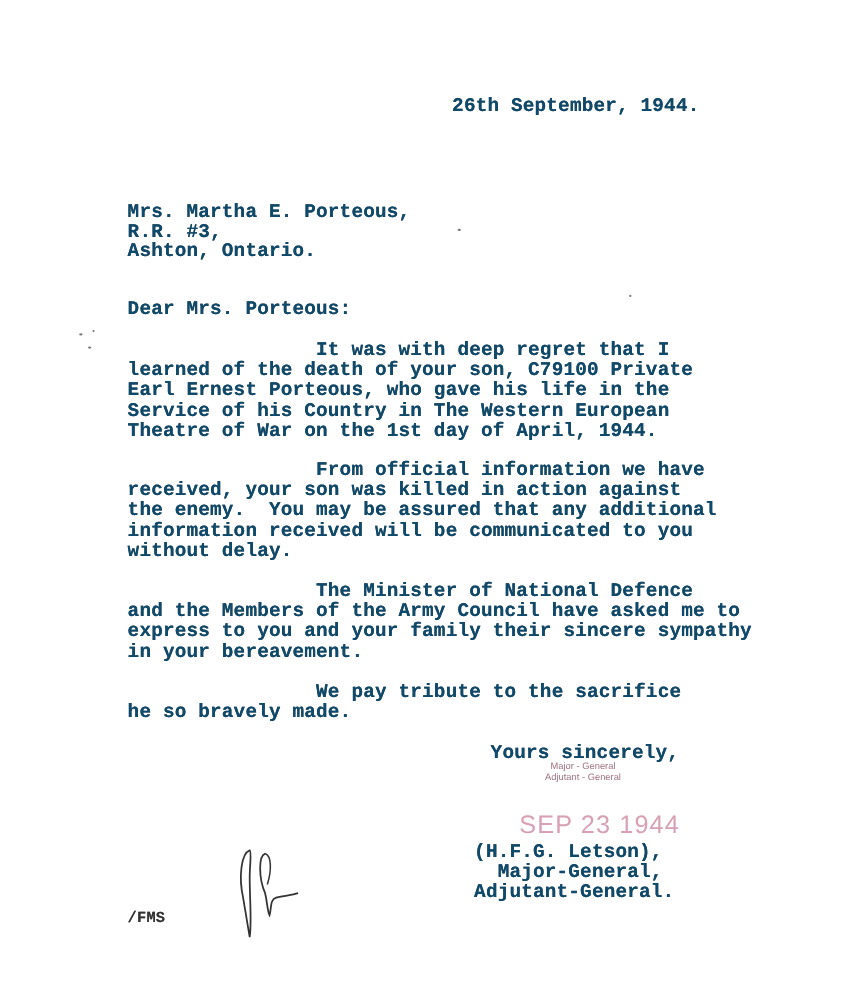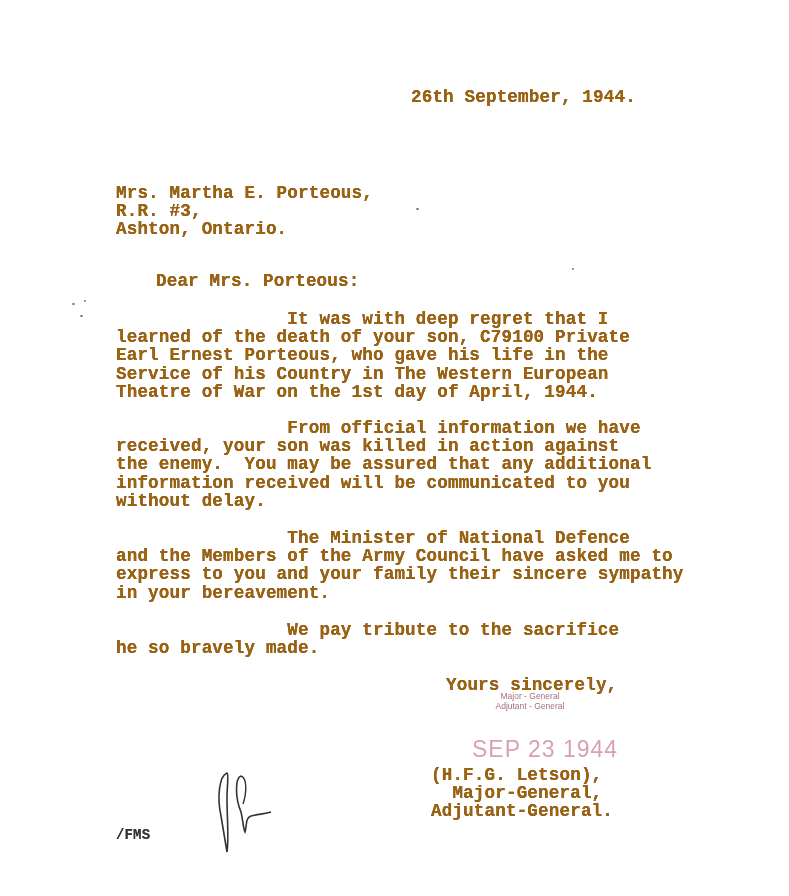--- a/index.html
+++ b/index.html
@@ -3,26 +3,26 @@
 <meta charset="utf-8">
 <style>
   html, body { margin: 0; padding: 0; }
   body {
     width: 789px; height: 896px; background: #ffffff; position: relative; overflow: hidden;
     font-family: "Liberation Mono", "DejaVu Sans Mono", monospace;
     color: #2a2a2a;
   }
   .tw {
     position: absolute; font-size: 17.6px; line-height: 18.2px; white-space: pre;
-    font-weight: bold; letter-spacing: 0.15px; color: #a16207;
+    font-weight: bold; letter-spacing: 0.15px; color: #0c4a6e;
     text-shadow: 0 0 0.6px #444;
   }
   .date { left: 411px; top: 88px; }
   .addr { left: 116px; top: 184px; }
-  .salutation { left: 116px; top: 272px; margin-left: 40px; }
+  .salutation { left: 116px; top: 272px; }
   .para1 { left: 116px; top: 310px; }
   .para2 { left: 116px; top: 419px; }
   .para3 { left: 116px; top: 529px; }
   .para4 { left: 116px; top: 621px; }
   .closing { left: 446px; top: 676px; }
   .sigblock { left: 431px; top: 766px; }
   .initials { left: 116px; top: 826px; font-size: 14px; color: #000000; opacity: 0.8; }
   .stamp-title {
     position: absolute; left: 480px; top: 691px; font-family: Liberation Sans, sans-serif;
     font-size: 8.5px; line-height: 10px; color: #a07080; text-align: center; width: 100px;

